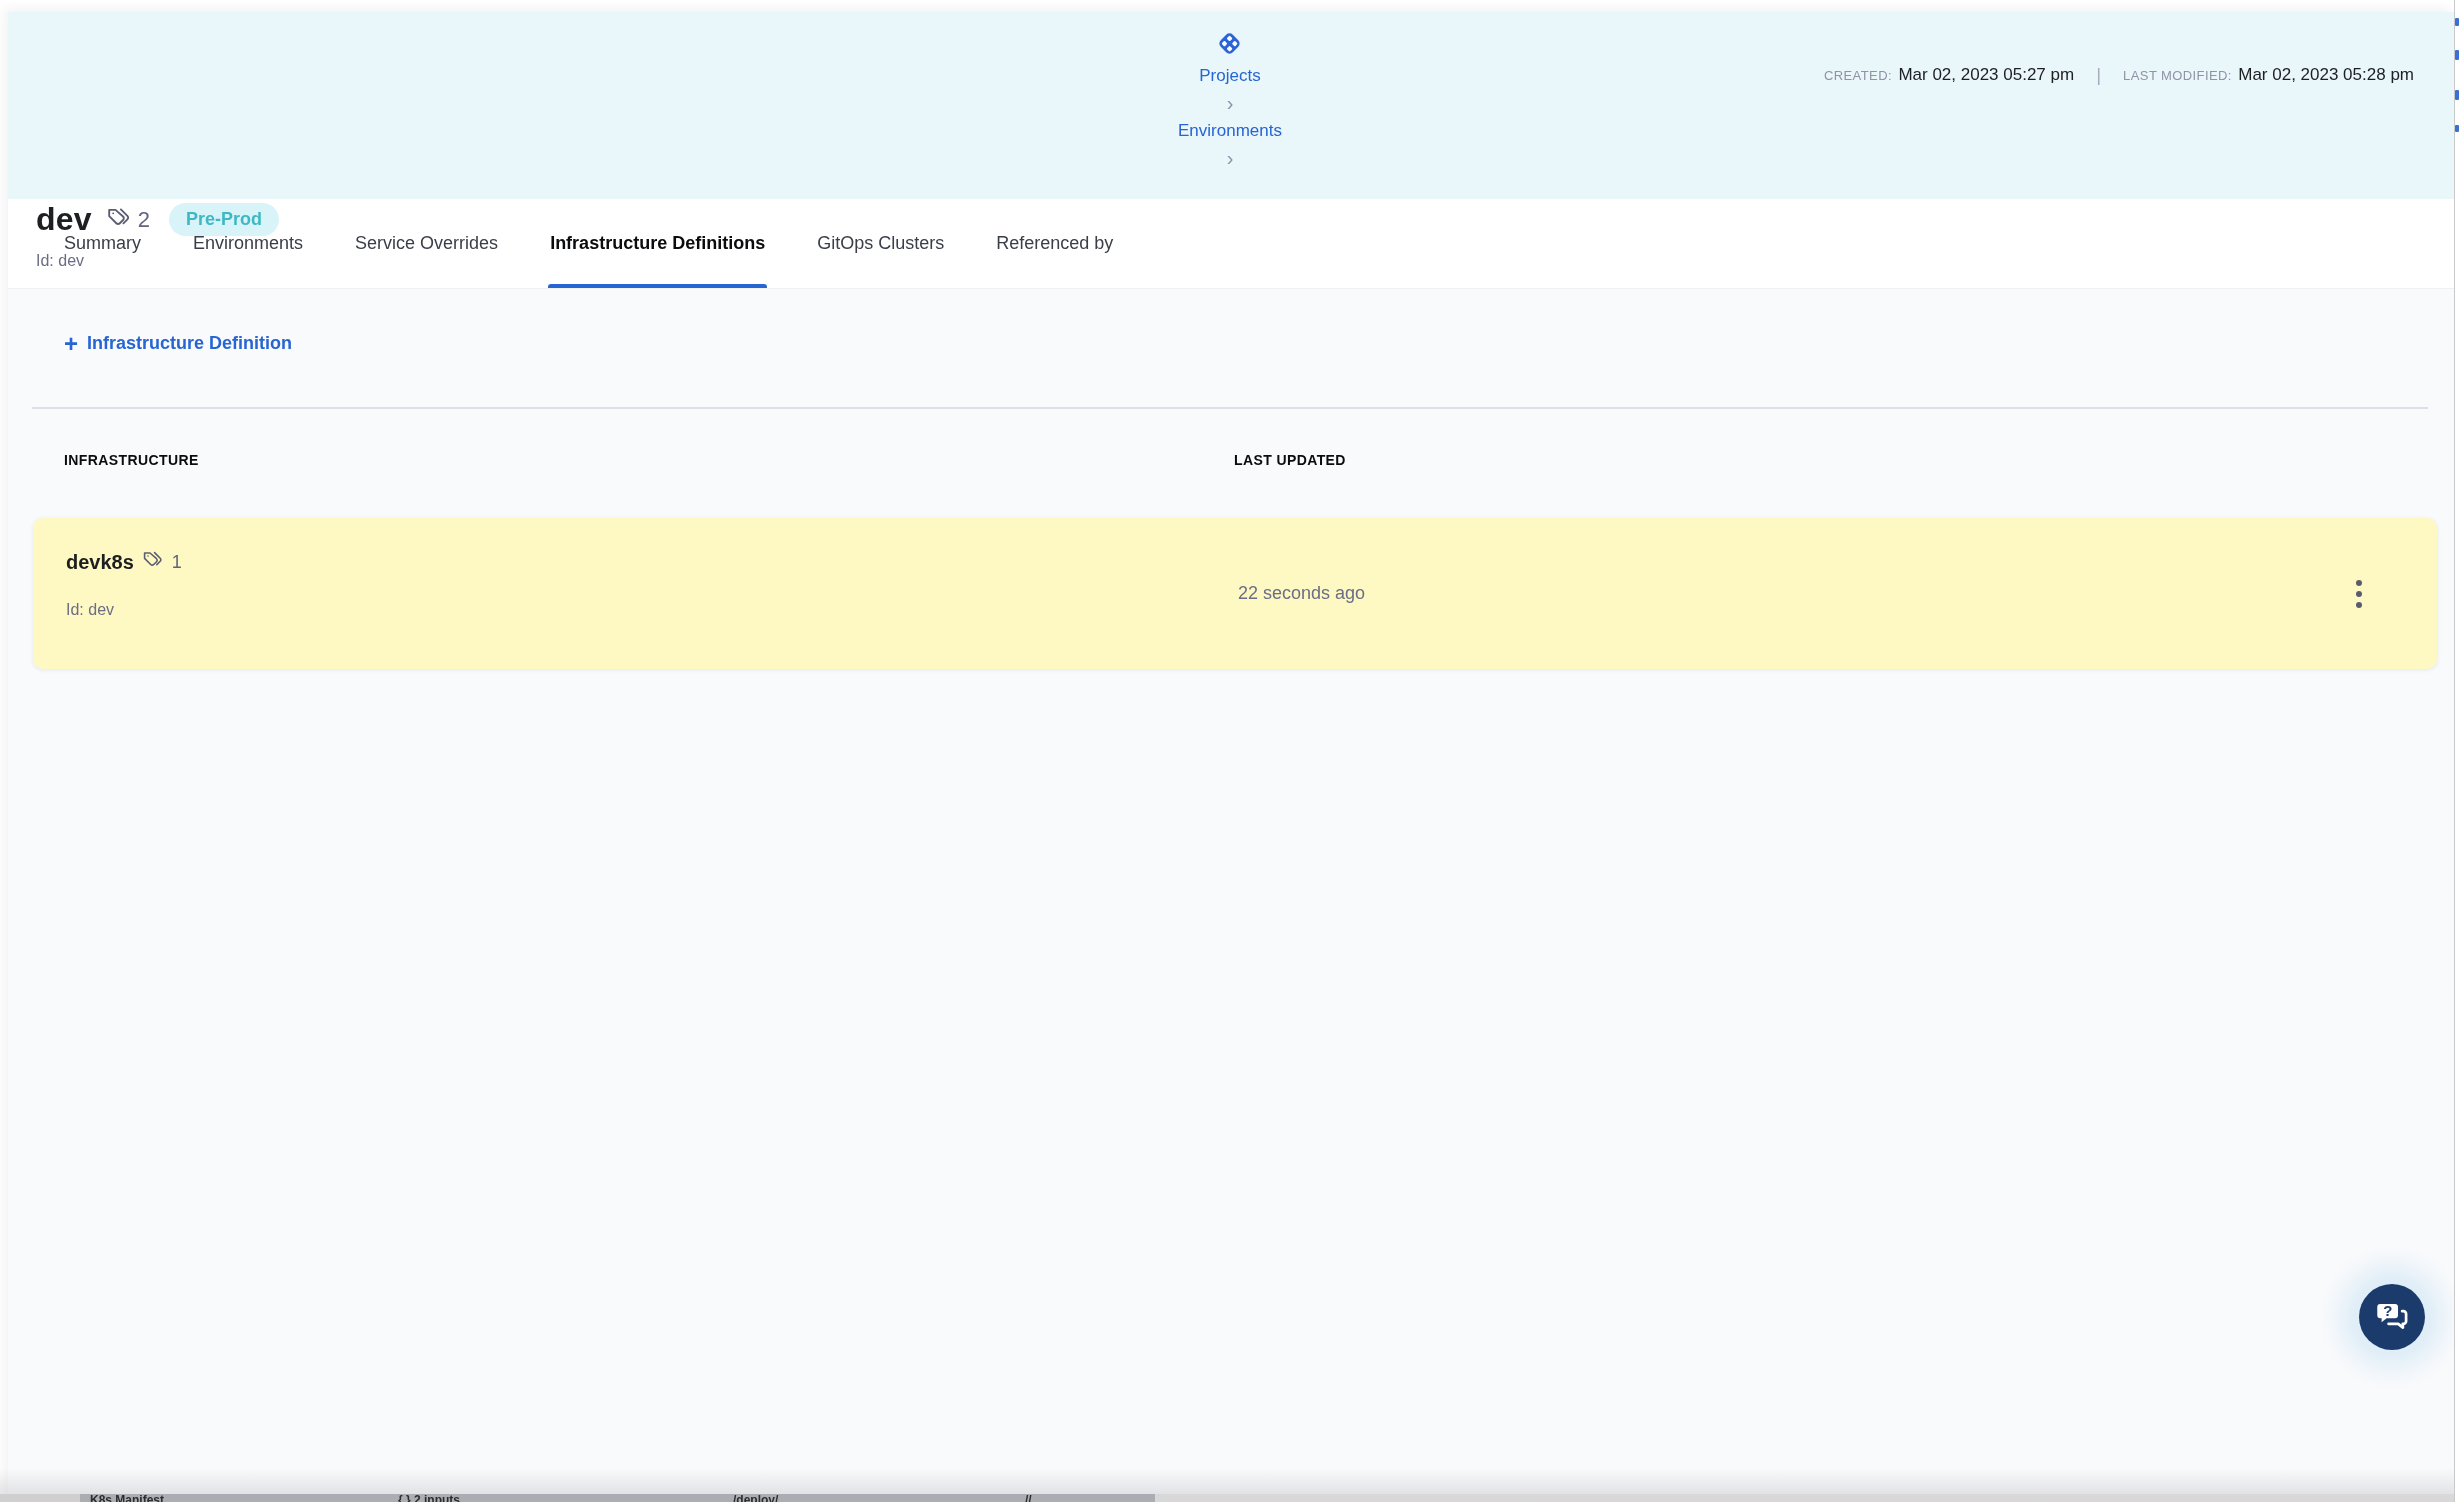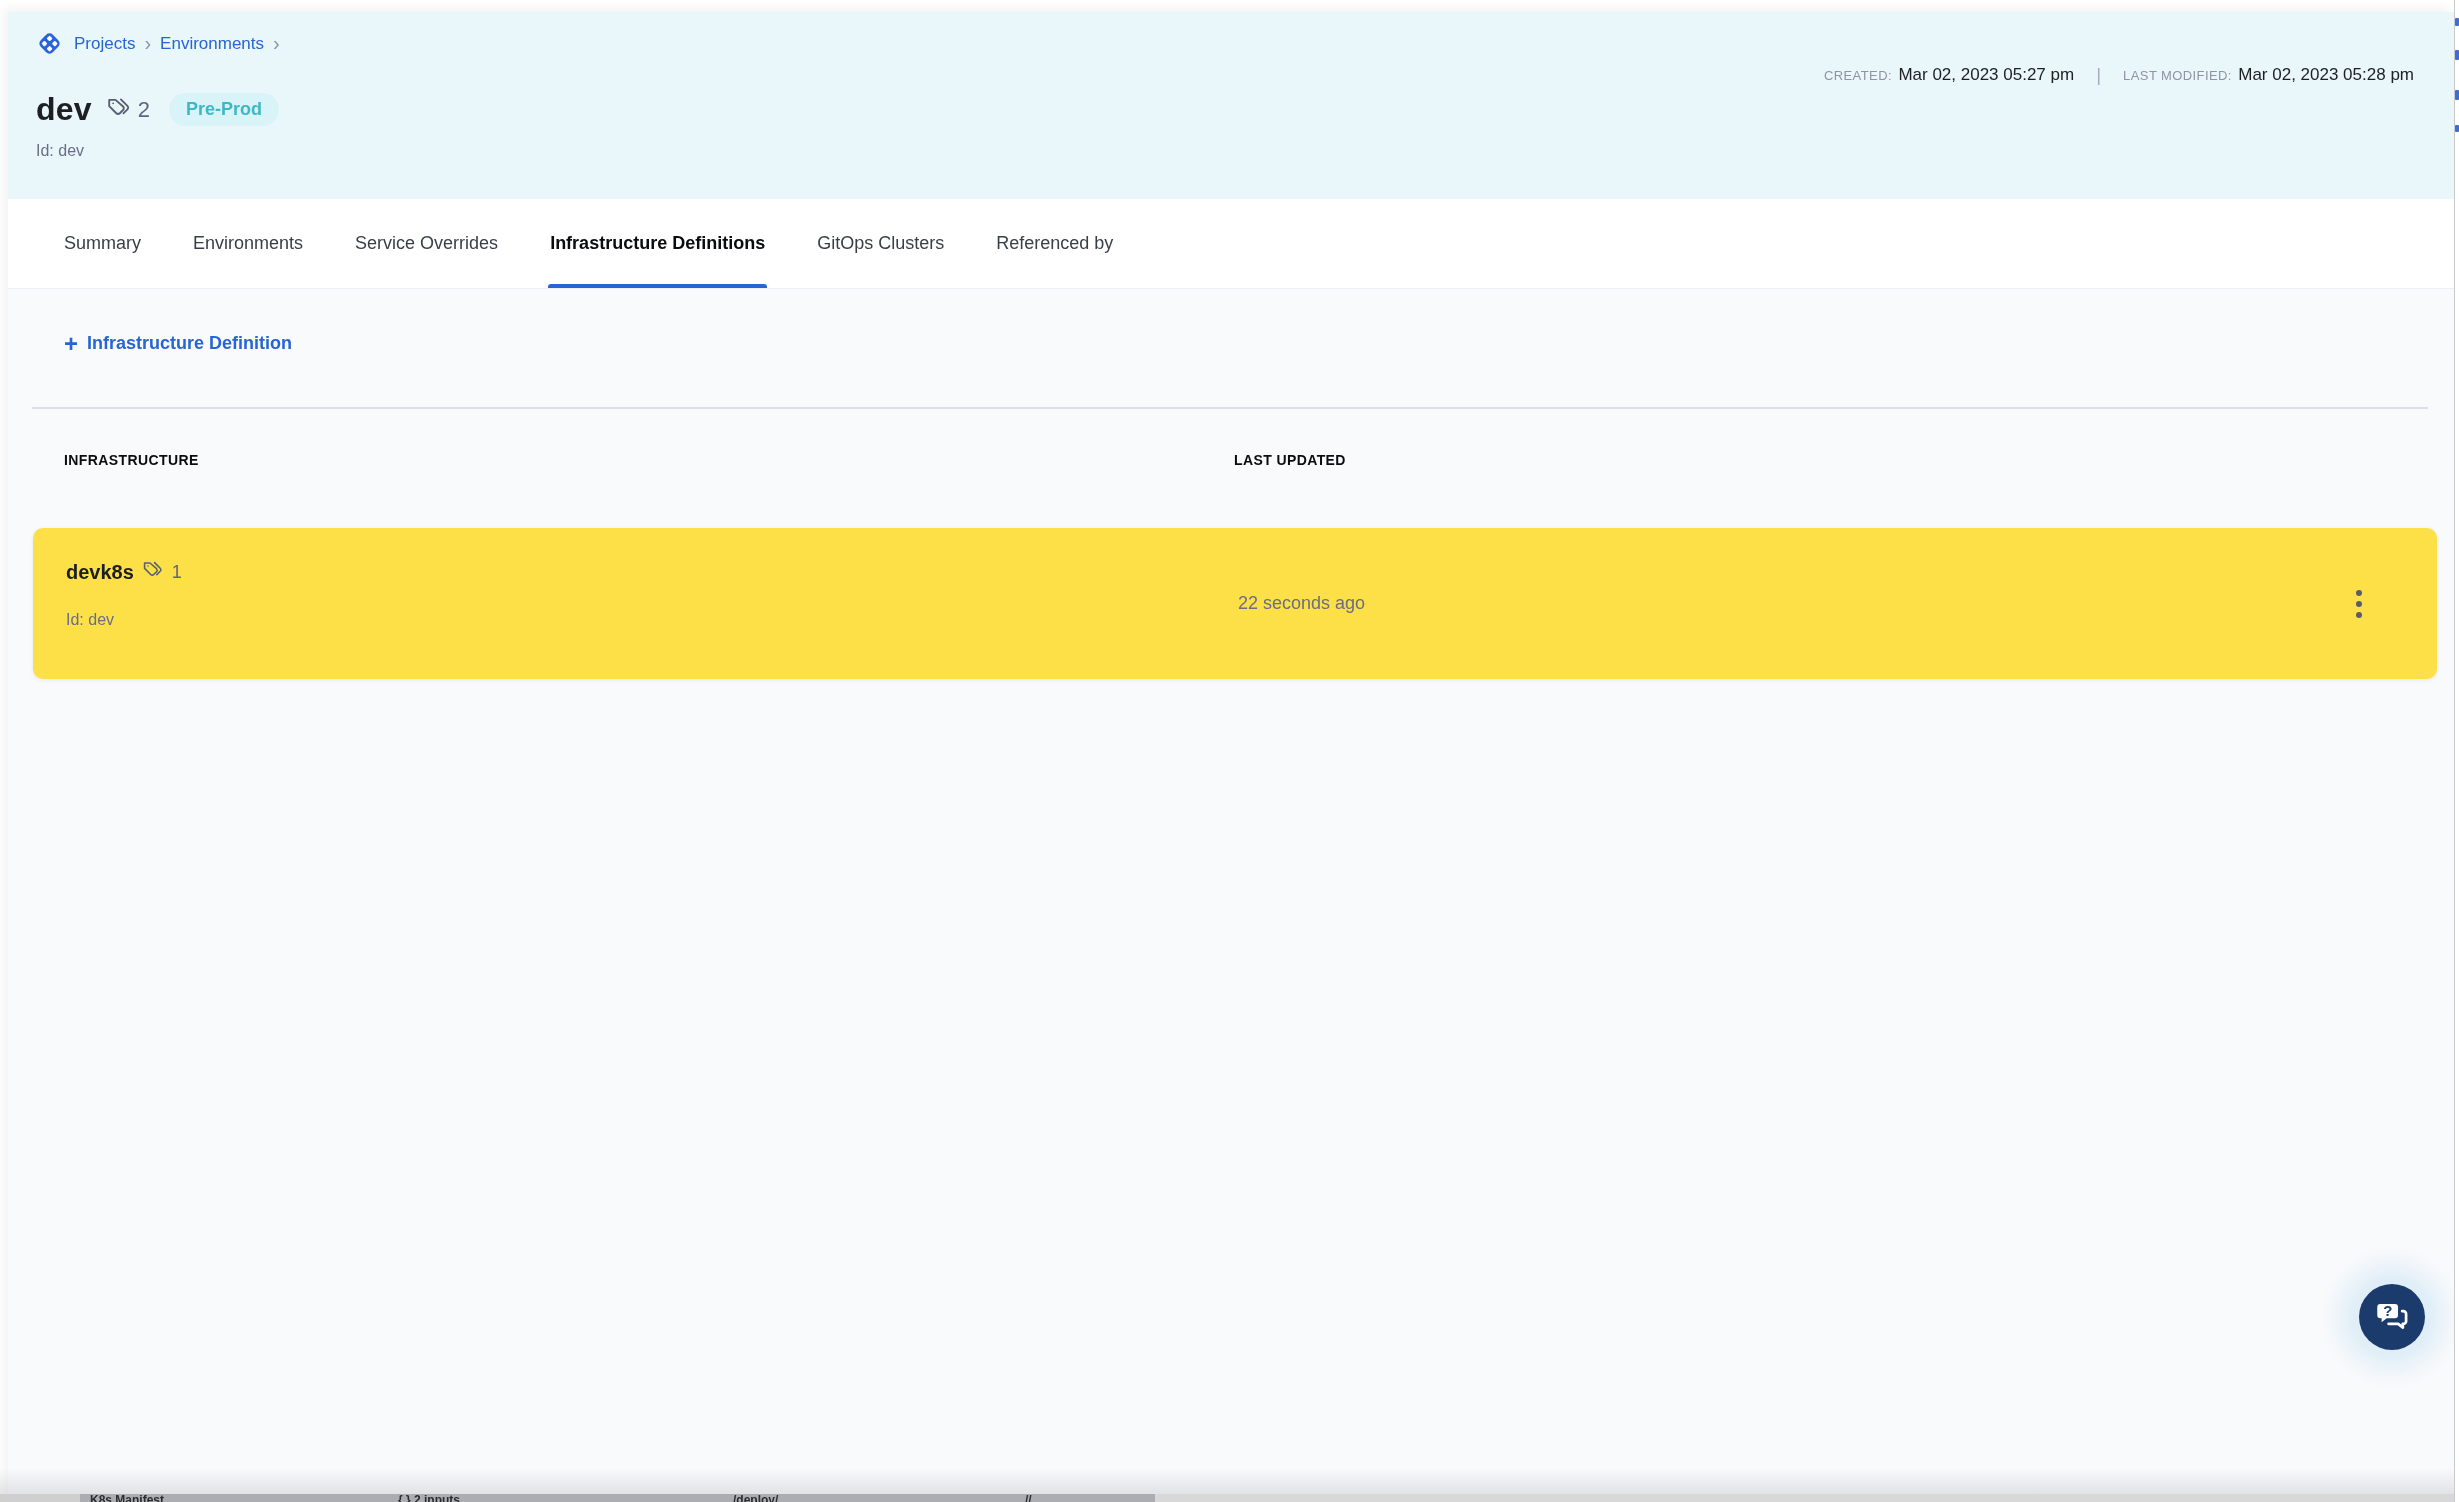--- a/index.html
+++ b/index.html
@@ -17,21 +17,21 @@
   html,body{background:#ffffff;}
   body{font-family:"Liberation Sans", sans-serif; color:var(--text-dark);}
   #screen{position:relative;width:2460px;height:1502px;background:#fff;overflow:hidden;}
 
   
   .app{position:absolute;left:8px;top:12px;width:2446px;height:1491px;
        box-shadow:-4px -4px 10px rgba(0,0,0,0.05);display:flex;flex-direction:column;}
 
   
   .env-header{position:relative;height:187px;background:var(--header-bg);padding:18px 30px 0 28px;flex:none;}
-  .breadcrumb{display:flex;align-items:center;gap:9px;font-size:17px;font-weight:500;}
+  .breadcrumb{display:flex;align-items:center;gap:9px;font-size:17px;font-weight:500;flex-direction:column;}
   .crumb-link{color:var(--accent);cursor:pointer;text-decoration:none;}
   .crumb-sep{color:#8e90a8;font-size:20px;line-height:17px;}
   .module-icon{width:27px;height:27px;display:inline-block;margin-right:2px;}
   .title-row{display:flex;align-items:center;gap:13px;margin-top:34px;}
   .env-title{font-size:32px;font-weight:700;letter-spacing:0.2px;}
   .tagwrap{display:flex;align-items:center;gap:5px;color:var(--text-gray);}
   .tag-count{font-size:22px;color:#62647c;}
   .type-badge{background:var(--badge-bg);color:var(--badge-text);font-size:18px;font-weight:700;
               padding:6px 17px;border-radius:994px;margin-left:6px;}
   .env-id{margin-top:14px;font-size:16px;color:var(--text-gray);}
@@ -51,21 +51,21 @@
   
   .content{position:relative;flex:1;background:var(--content-bg);}
   .add-link{position:absolute;left:56px;top:44px;display:flex;align-items:center;gap:9px;
             color:var(--accent);font-size:18px;font-weight:600;cursor:pointer;}
   .add-plus{font-size:24px;font-weight:600;line-height:18px;}
   .list-divider{position:absolute;left:24px;right:26px;top:118px;height:2px;background:#dcdee8;}
   .col-header{position:absolute;top:163px;font-size:14px;font-weight:700;letter-spacing:0.4px;color:#0b0c0e;}
   .col-infra{left:56px;}
   .col-updated{left:1226px;}
 
-  .row-card{position:absolute;left:25px;top:239px;width:2404px;height:151px;background:#fde047;
+  .row-card{position:absolute;left:25px;top:229px;width:2404px;height:151px;background:#fef9c3;
             border-radius:10px;box-shadow:0 1px 4px rgba(30,40,60,0.09);cursor:pointer;}
   .row-name-line{position:absolute;left:33px;top:30px;display:flex;align-items:center;gap:7px;}
   .row-name{font-size:20px;font-weight:700;color:#1c1e21;}
   .row-tag-count{font-size:18px;color:#62647c;}
   .row-id{position:absolute;left:33px;top:83px;font-size:16px;color:var(--text-gray);}
   .row-updated{position:absolute;left:1205px;top:0;height:100%;display:flex;align-items:center;
                font-size:18px;color:var(--text-gray);}
   .kebab{position:absolute;right:67px;top:50%;transform:translateY(-50%);display:flex;flex-direction:column;
          gap:5px;padding:8px;cursor:pointer;}
   .kebab i{width:6px;height:6px;border-radius:50%;background:#5a5c6e;display:block;}

